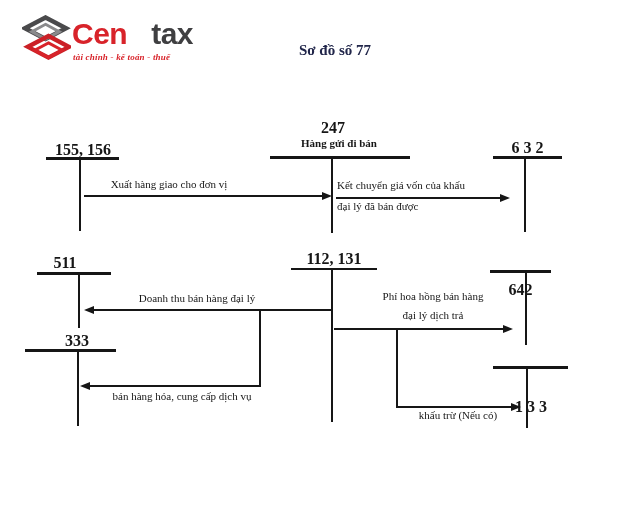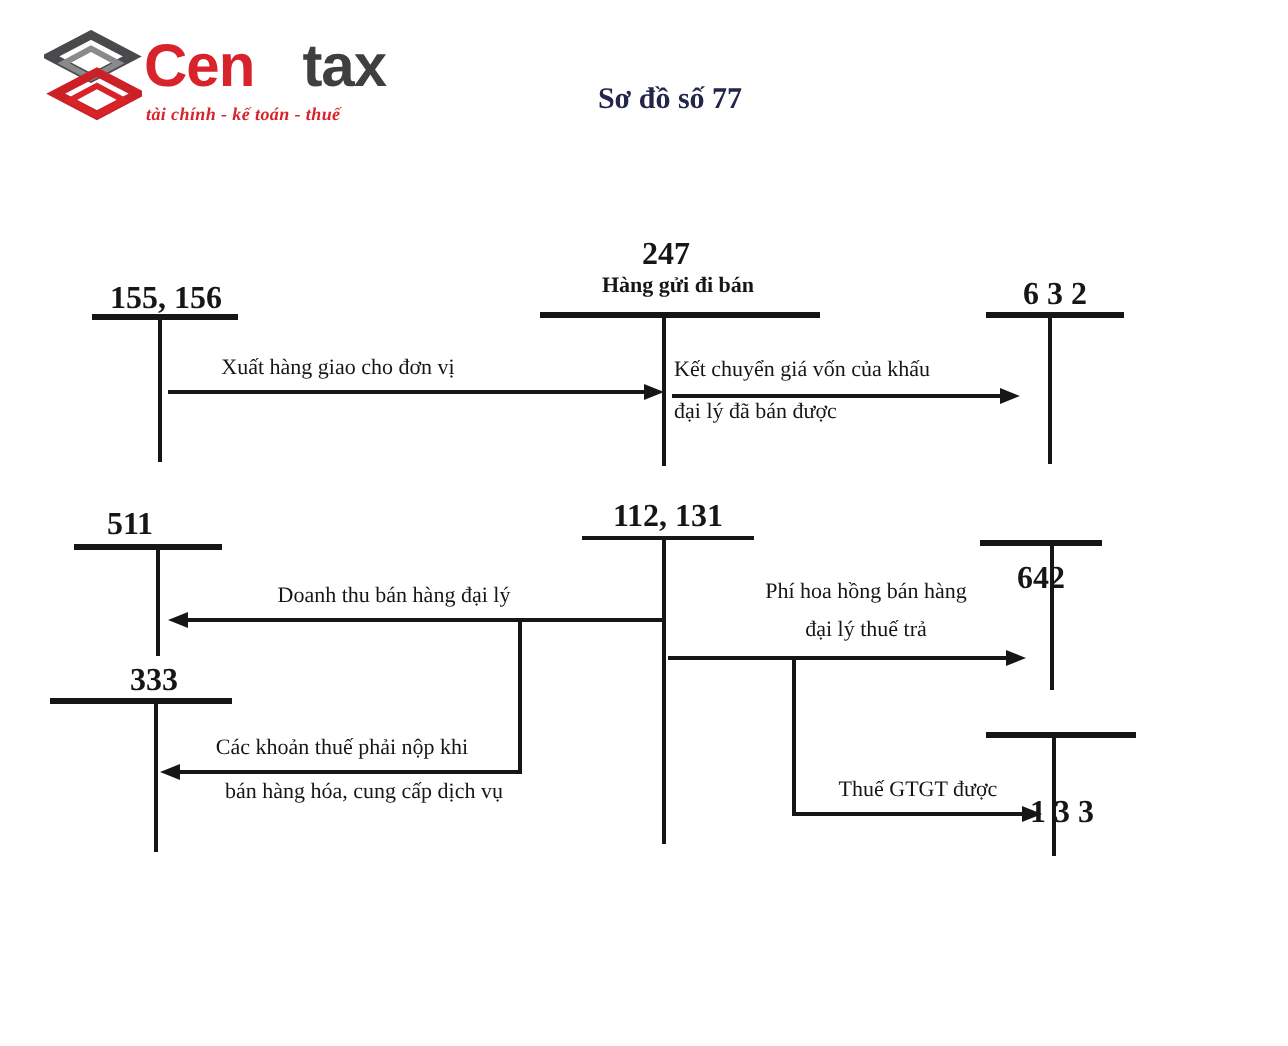--- a/index.html
+++ b/index.html
@@ -140,35 +140,34 @@
   <div class="num a642-lbl">642</div>
   <div class="hl a642-hl"></div>
   <div class="vl a642-vl"></div>
 
   <div class="lbl f3-lbl">Doanh thu bán hàng đại lý</div>
   <div class="al f3-line"></div>
   <div class="ah-l f3-ah"></div>
   <div class="vl descA"></div>
 
   <div class="lbl f4-l1">Phí hoa hồng bán hàng</div>
-  <div class="lbl f4-l2">đại lý thuế trả</div>
+  <div class="lbl f4-l2">đại lý dịch trả</div>
   <div class="al f4-line"></div>
   <div class="ah-r f4-ah"></div>
   <div class="vl descB"></div>
 
   <div class="num a333-lbl">333</div>
   <div class="hl a333-hl"></div>
   <div class="vl a333-vl"></div>
 
-  <div class="lbl f5-l1">Các khoản thuế phải nộp khi</div>
   <div class="al f5-line"></div>
   <div class="ah-l f5-ah"></div>
   <div class="lbl f5-l2">bán hàng hóa, cung cấp dịch vụ</div>
 
   <div class="num a133-lbl">1 3 3</div>
   <div class="hl a133-hl"></div>
   <div class="vl a133-vl"></div>
 
-  <div class="lbl f6-l1">Thuế GTGT được</div>
   <div class="al f6-line"></div>
   <div class="ah-r f6-ah"></div>
+  <div class="lbl f6-l2">khấu trừ (Nếu có)</div>
 
 </div>
 
 </body></html>

